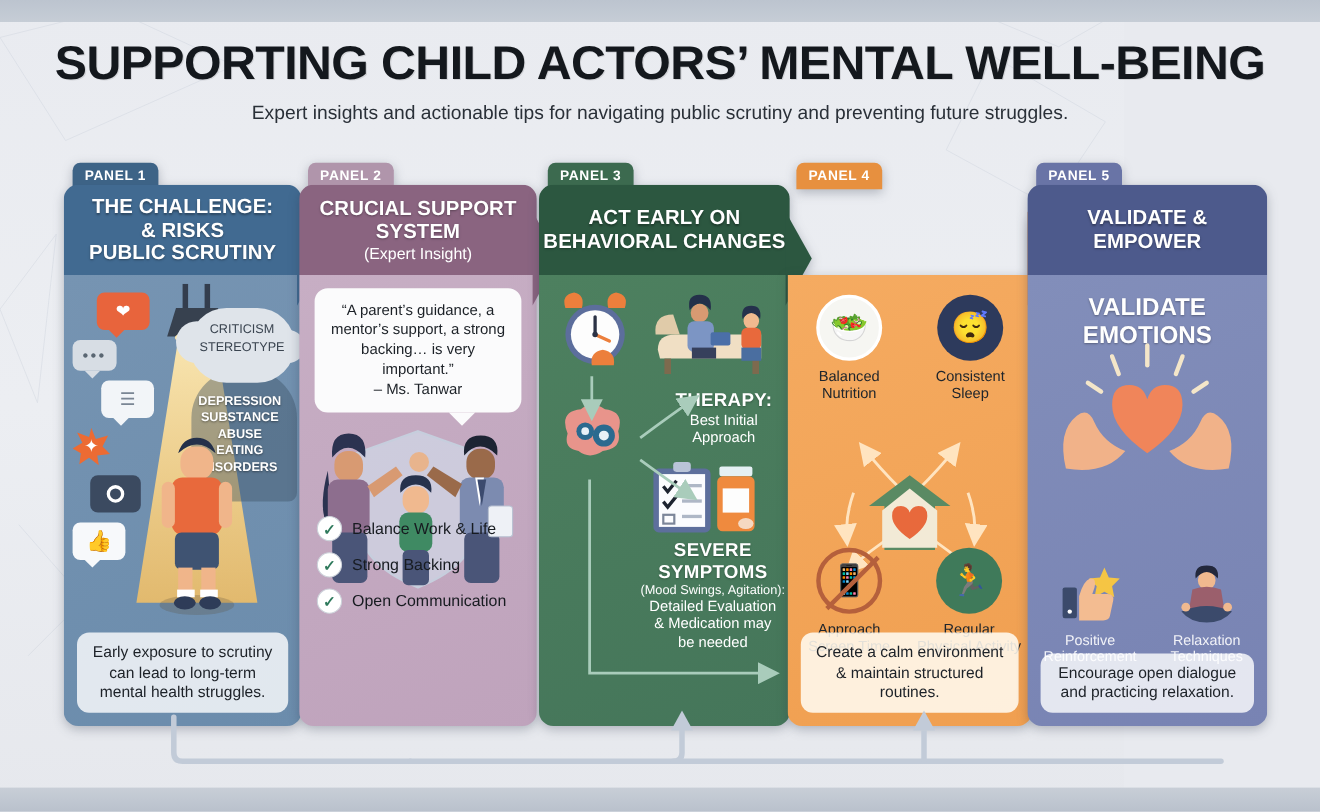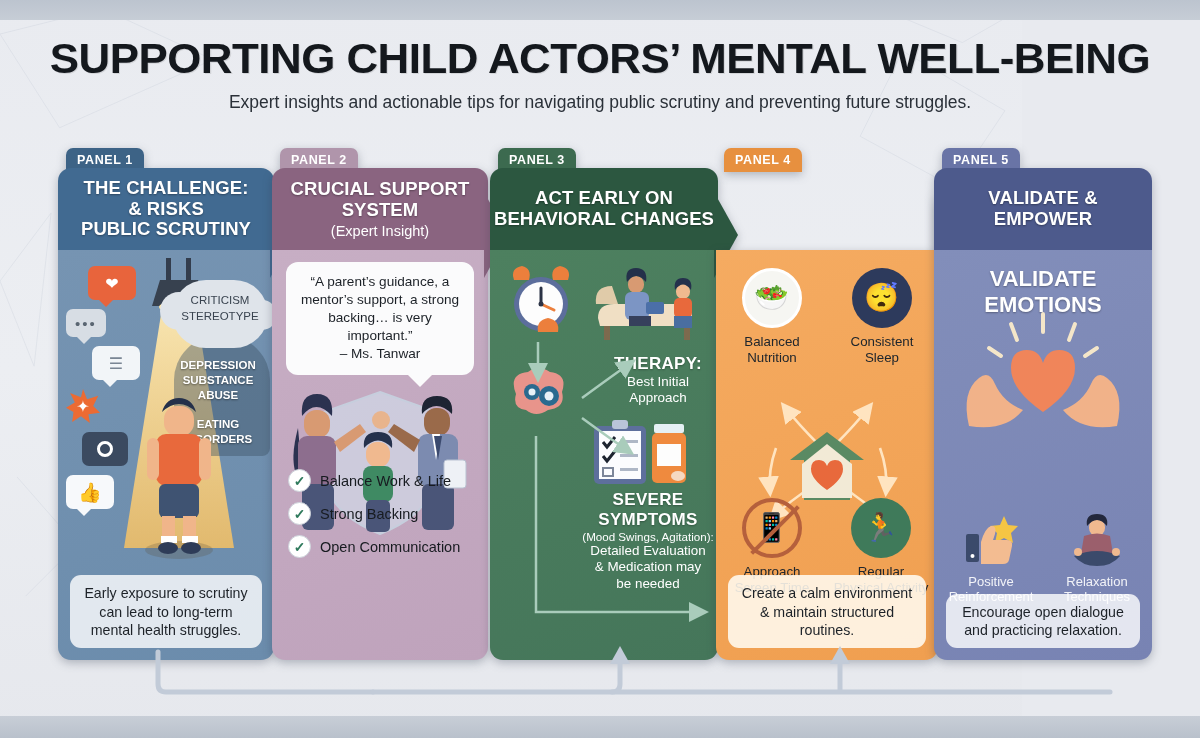--- a/index.html
+++ b/index.html
@@ -195,21 +195,21 @@
             <div class="cloudtxt">
               <span>CRITICISM</span><br>
               <span>STEREOTYPE</span>
             </div>
           </div>
 
           <div class="risks">
             <div>DEPRESSION</div>
             <div>SUBSTANCE</div>
             <div>ABUSE</div>
-            <div style="margin-top:14px">EATING</div>
+            <div style="margin-top:0">EATING</div>
             <div>DISORDERS</div>
           </div>
 
           <svg class="kid" viewBox="0 0 86 180">
             <ellipse cx="43" cy="160" rx="34" ry="9" fill="rgba(90,80,60,.25)"></ellipse>
             <rect x="28" y="16" width="30" height="30" rx="13" fill="#f0b58a"></rect>
             <path d="M26 22 q17 -16 34 0 q-4 -14 -17 -14 q-13 0 -17 14z" fill="#24304a"></path>
             <rect x="20" y="44" width="46" height="52" rx="10" fill="#e8693c"></rect>
             <rect x="11" y="48" width="12" height="42" rx="6" fill="#f0b58a"></rect>
             <rect x="63" y="48" width="12" height="42" rx="6" fill="#f0b58a"></rect>

